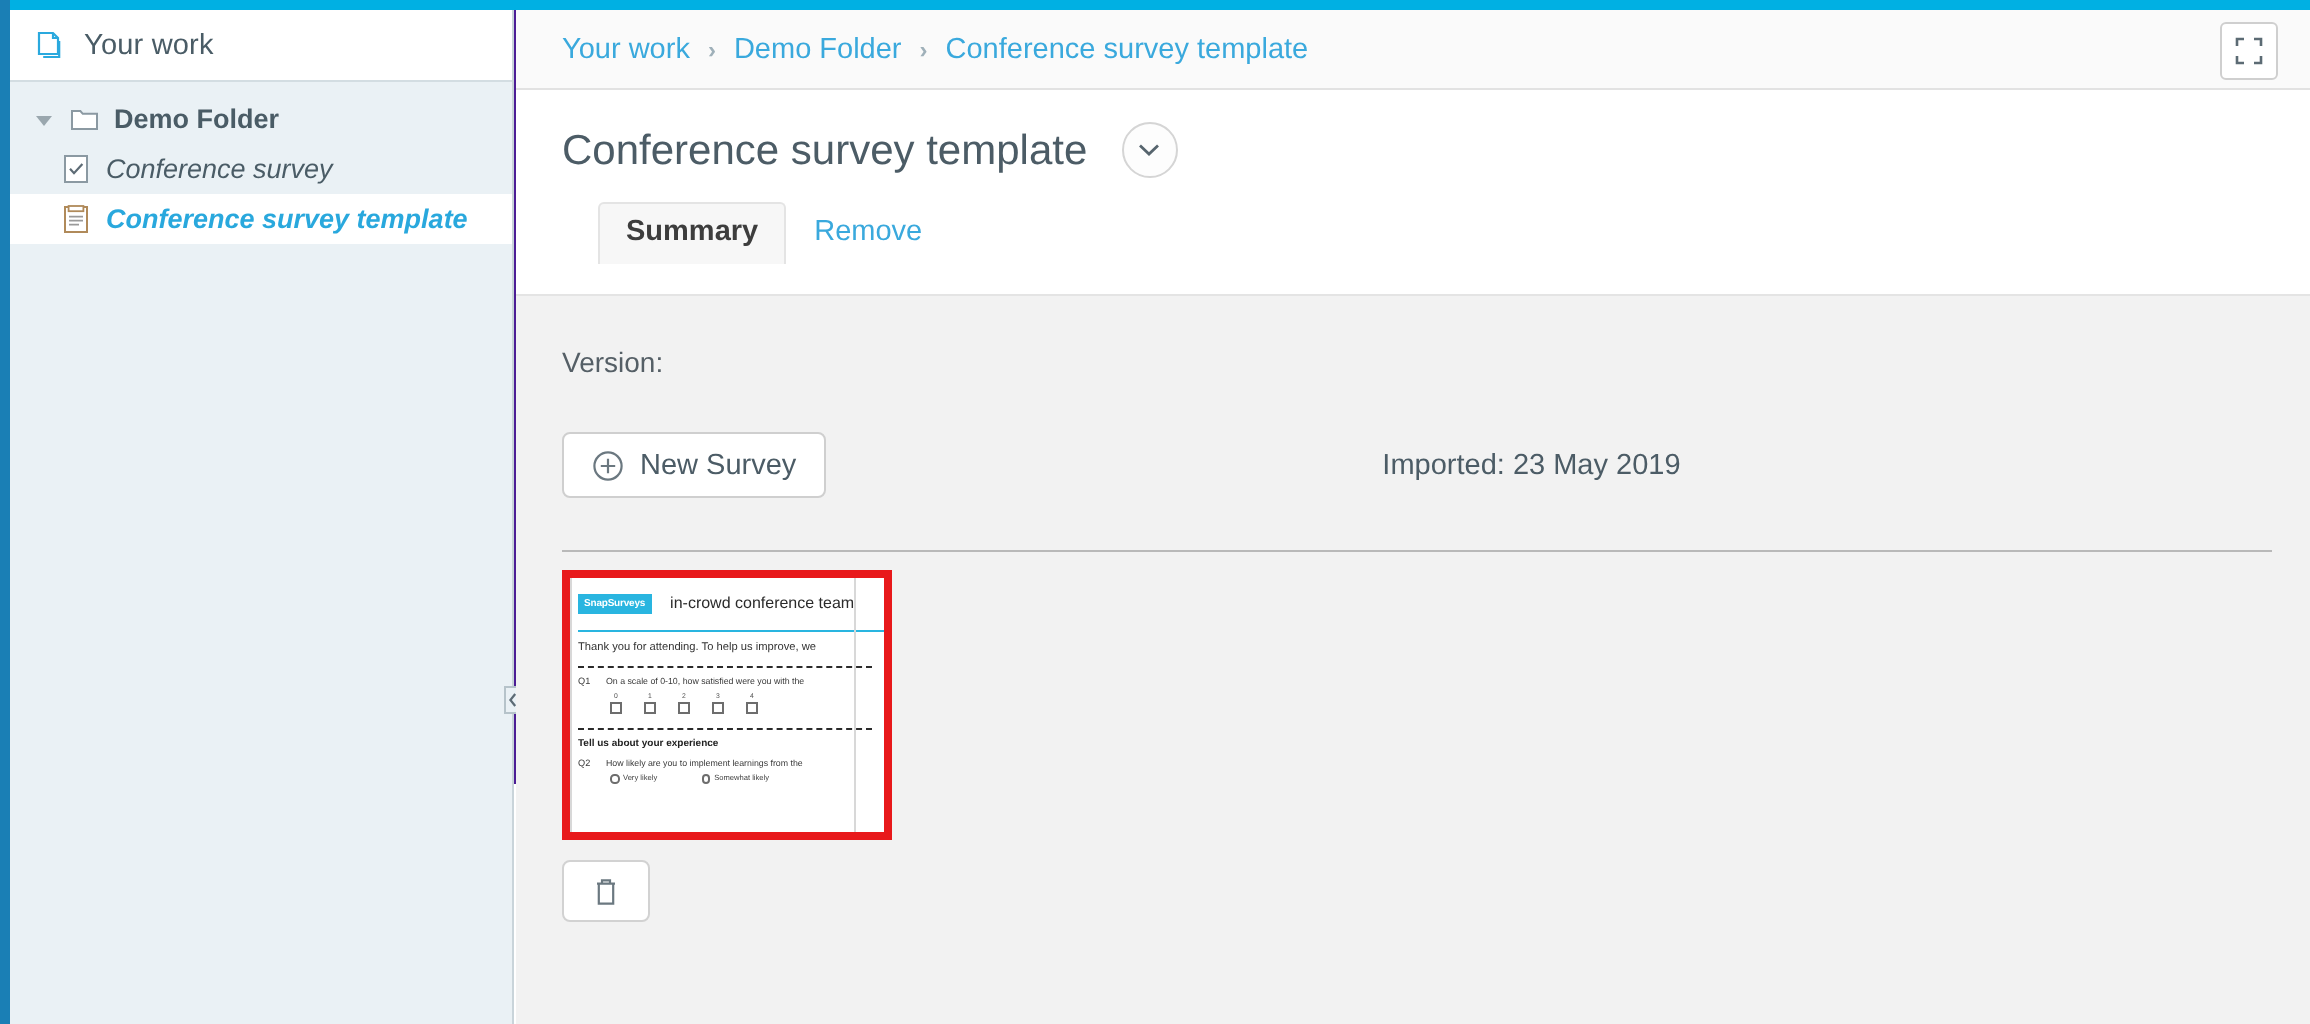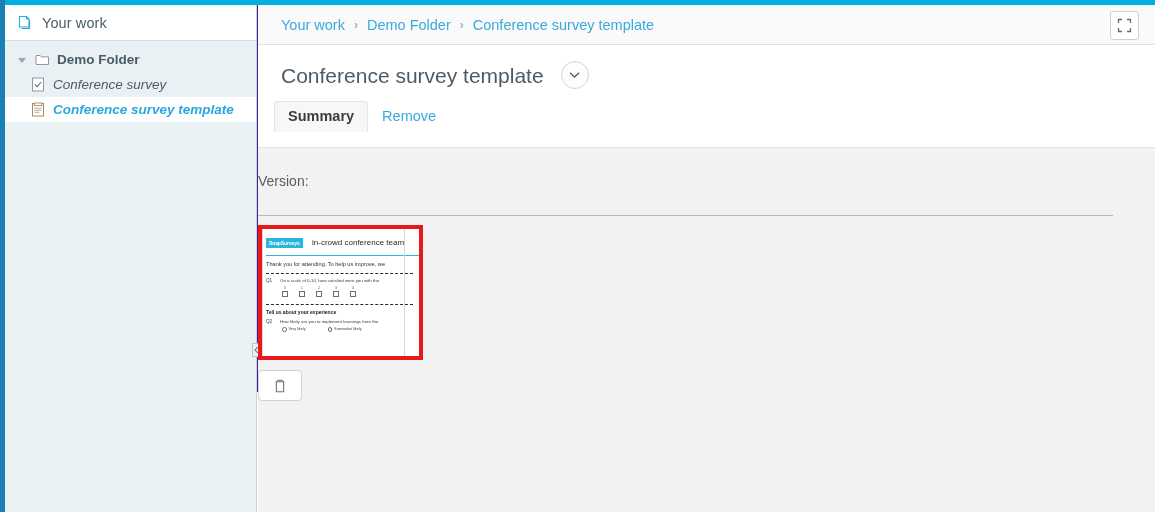--- a/index.html
+++ b/index.html
@@ -170,21 +170,21 @@
     border: 1px solid #d5d5d5;
     border-radius: 50%;
     background: #fdfdfd;
     display: flex; align-items: center; justify-content: center;
     cursor: pointer;
   }
 
   .tabs {
     display: flex;
     align-items: flex-end;
-    padding-left: 16px;
+    padding-left: 41px;
     margin-top: 12px;
     gap: 0;
   }
   .tab {
     font-size: 14.5px;
     padding: 7px 14px 8px 14px;
     cursor: pointer;
     color: #3aa9dd;
   }
   .tab.active {
@@ -194,20 +194,21 @@
     border: 1px solid #e4e4e4;
     border-bottom: none;
     border-radius: 3px 3px 0 0;
     padding: 6px 13px 8px 13px;
   }
 
   .body-area {
     position: relative;
     height: 362px;
     background: #f2f2f2;
+    padding-left: 23px;
   }
 
   .version-line {
     font-size: 14px;
     color: #555f66;
     padding-top: 25px;
   }
 
   .action-row {
     margin-top: 27px;
@@ -470,20 +471,30 @@
       <div class="tabs">
         <div class="tab active">Summary</div>
         <div class="tab">Remove</div>
       </div>
     </div>
 
     <div class="body-area">
 
       <div class="version-line">Version:</div>
 
+      <div class="action-row">
+        <div class="btn-new-survey">
+          <svg width="16" height="16" viewBox="0 0 16 16">
+            <circle cx="8" cy="8" r="6.8" fill="none" stroke="#6b7880" stroke-width="1.1"></circle>
+            <path d="M8 4.4 v7.2 M4.4 8 h7.2" stroke="#6b7880" stroke-width="1.1"></path>
+          </svg>
+          <span>New Survey</span>
+        </div>
+        <span class="imported-text">Imported: 23 May 2019</span>
+      </div>
 
       <div class="divider"></div>
 
 
       <div class="thumb-frame">
         <div class="thumb-inner">
           <div class="tb-left-line"></div>
           <div class="tb-edge-line"></div>
 
           <span class="tb-logo">SnapSurveys</span>

